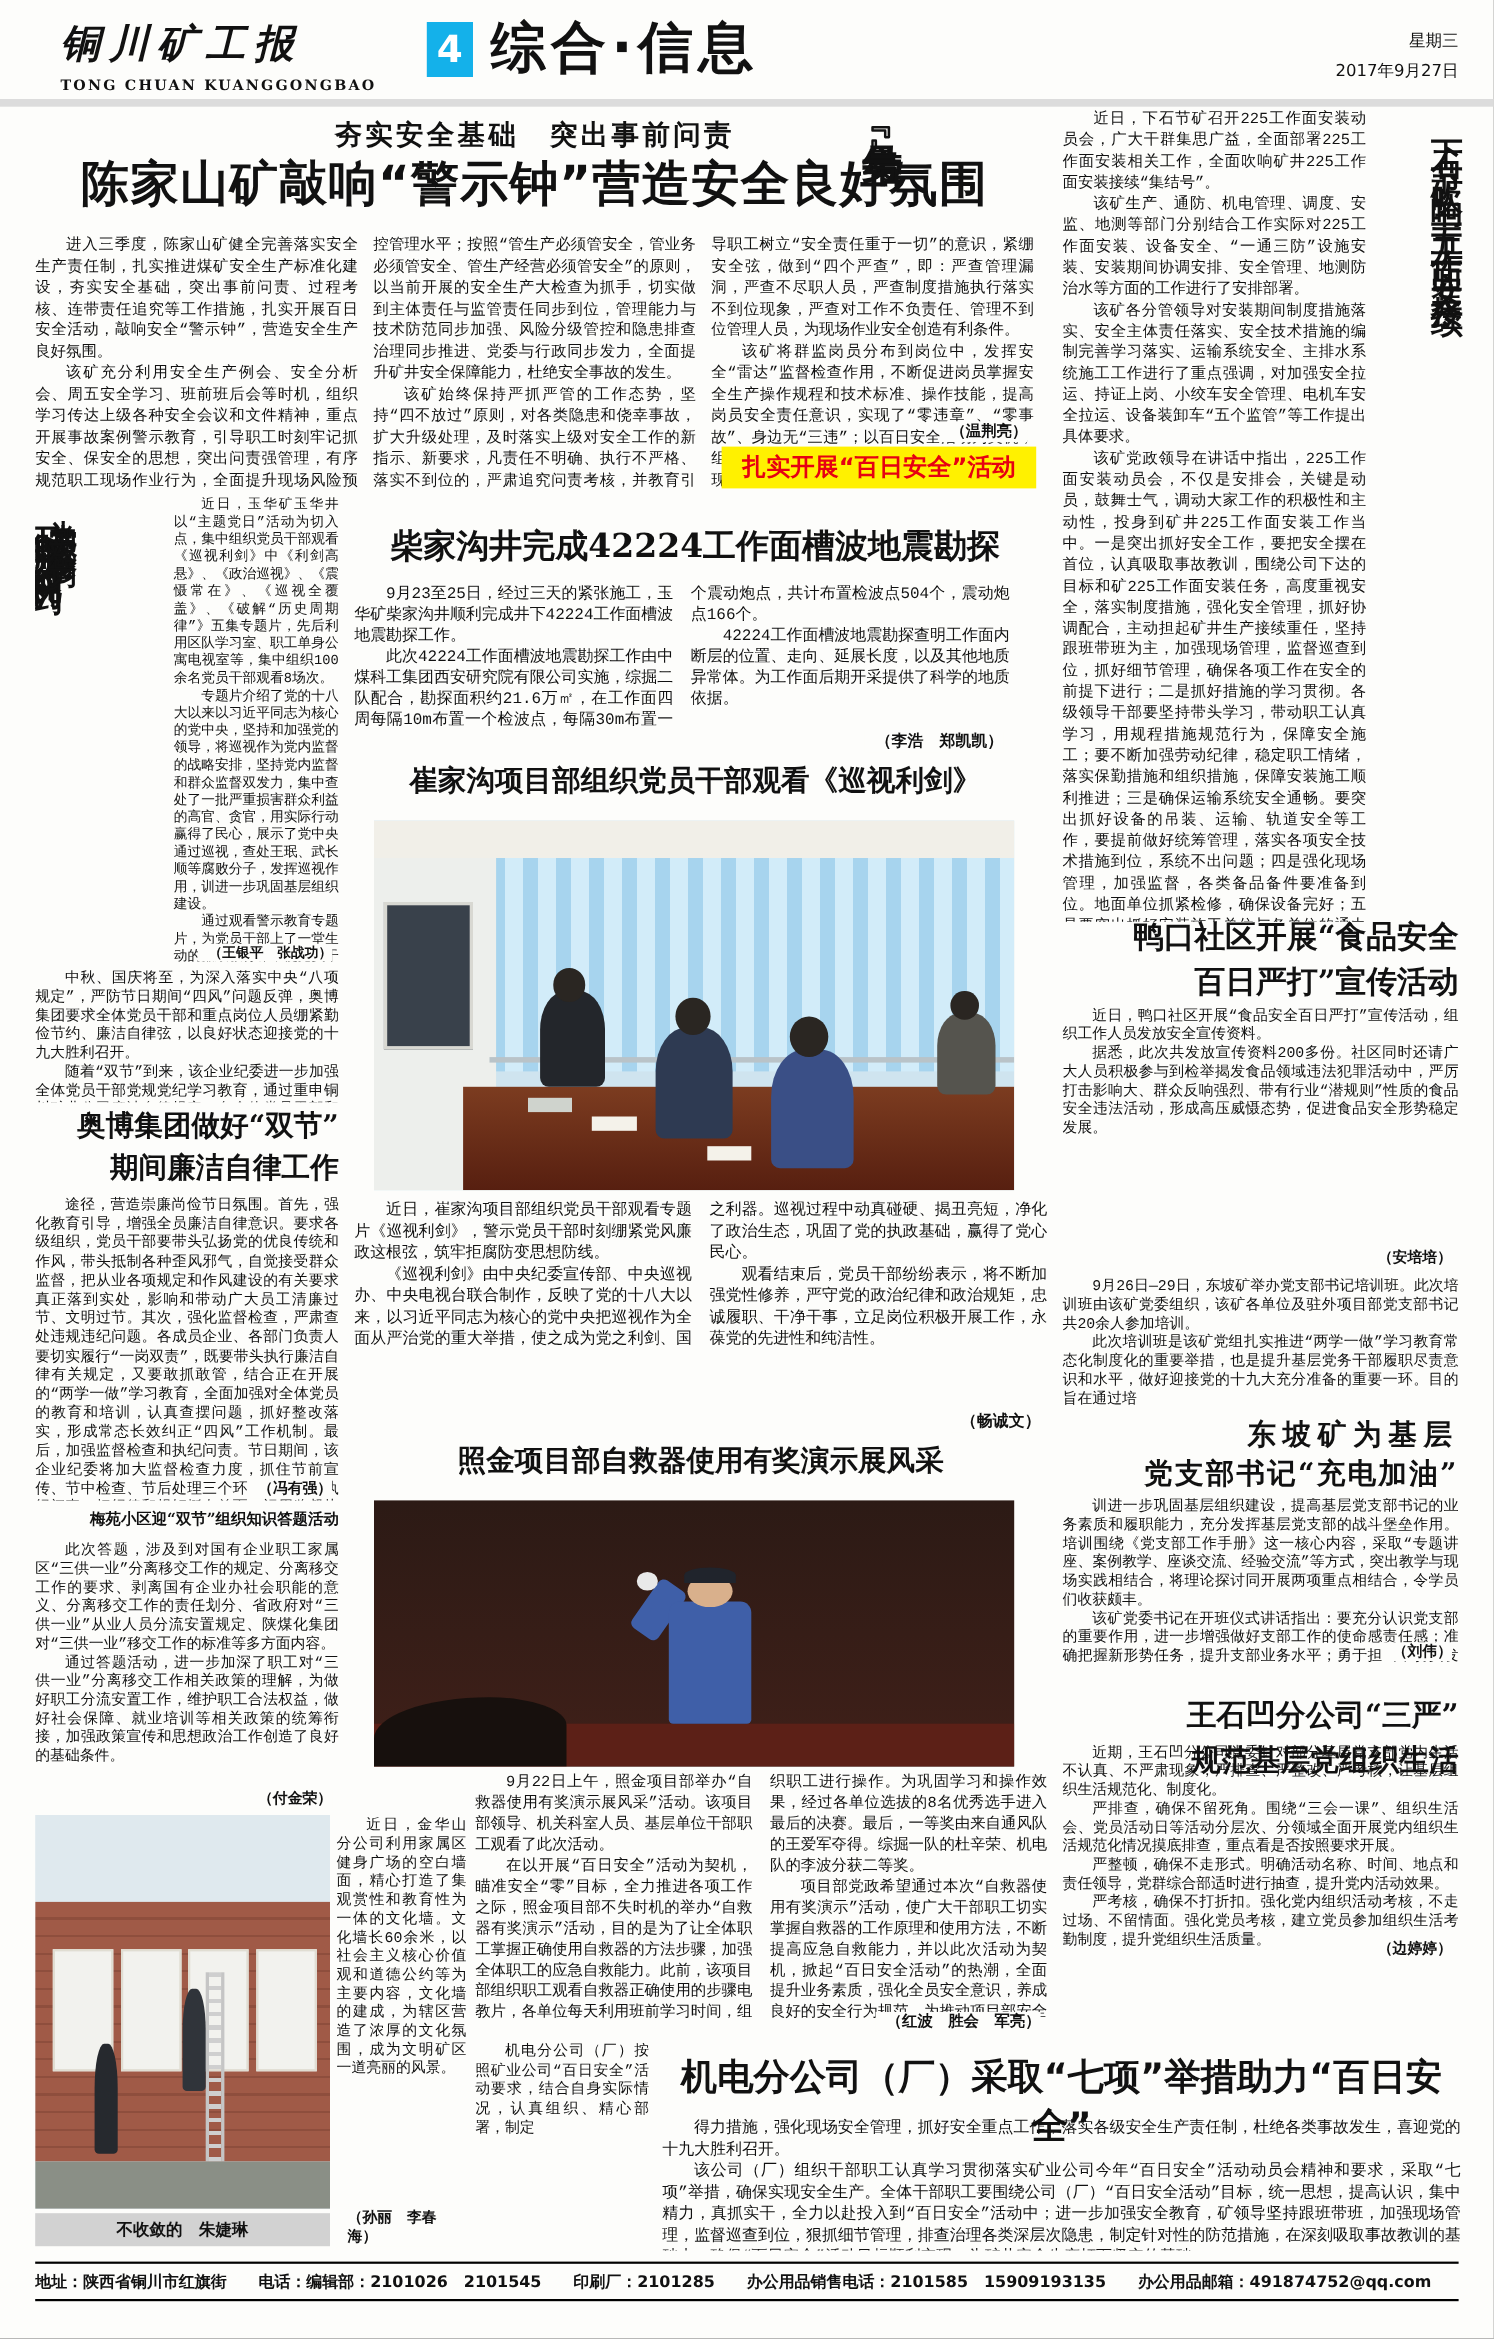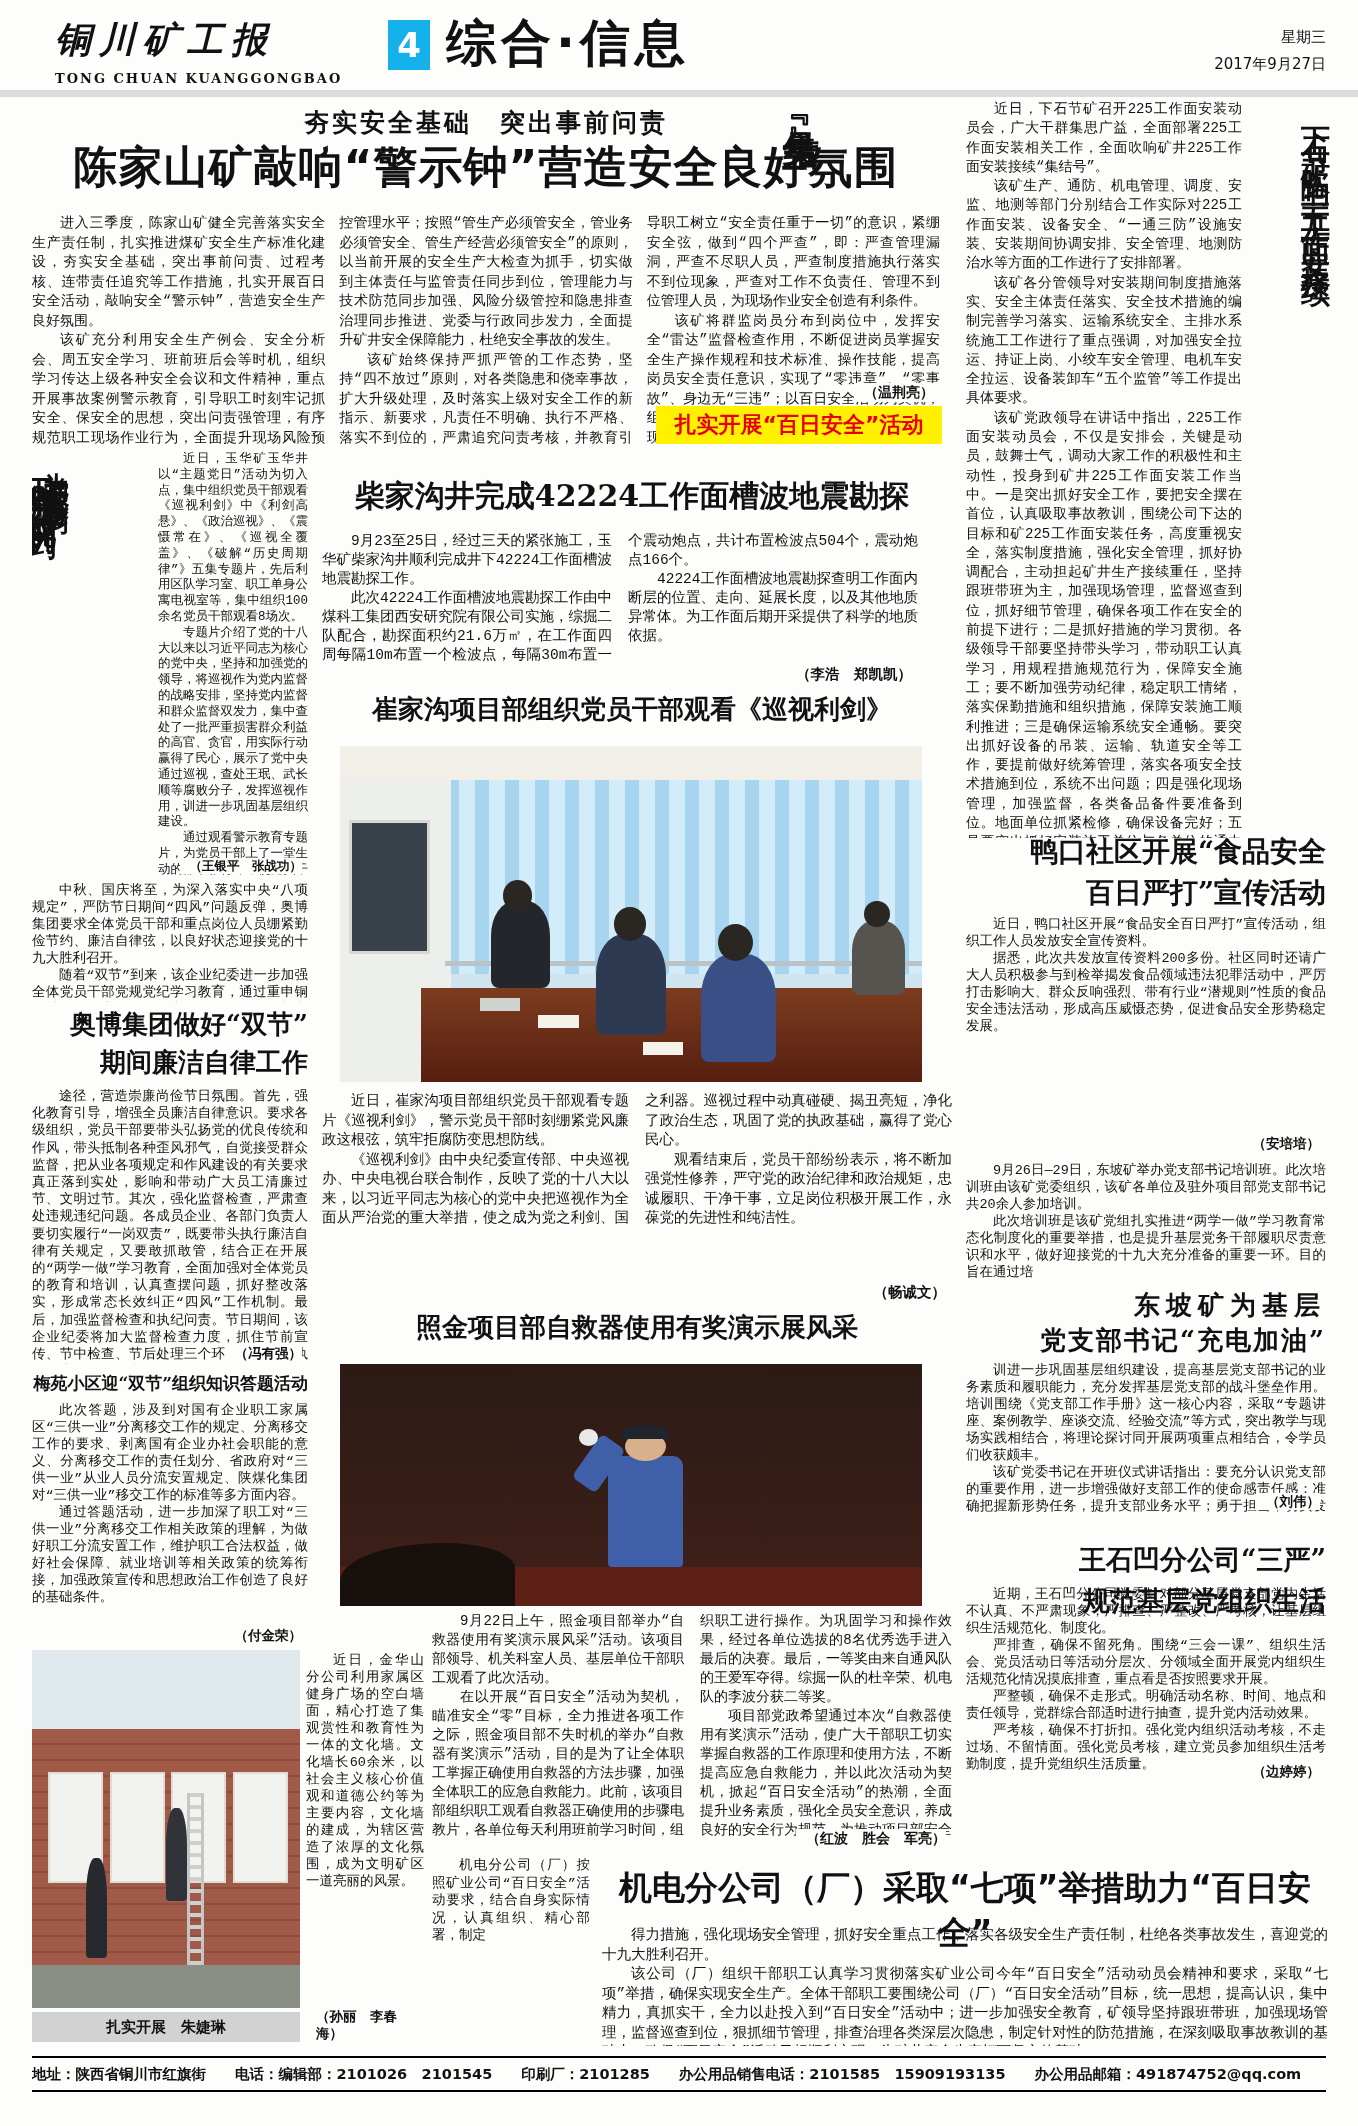--- a/index.html
+++ b/index.html
@@ -38,21 +38,21 @@
   
   .yuhua{position:absolute;left:32px;top:452px;width:276px;height:424px;overflow:hidden;font-size:12.5px;line-height:15.8px;}
   .yuhua-head{float:left;width:118px;height:418px;writing-mode:vertical-lr;
               font-family:"DejaVu Serif",serif;font-weight:900;margin-right:8px;}
   .yuhua-head .l1{font-size:33px;letter-spacing:6px;}
   .yuhua-head .l2{font-size:26px;letter-spacing:4px;}
   .aobo-intro{left:32px;top:882px;width:276px;height:120px;font-size:13.5px;line-height:17px;}
   .cal-head{font-family:"DejaVu Serif",serif;font-weight:700;text-align:right;}
   .aobo-head{position:absolute;left:32px;top:1006px;width:276px;font-size:26px;line-height:1.45;}
   .aobo-body{left:32px;top:1088px;width:276px;height:276px;font-size:13.5px;line-height:17.2px;}
-  .meiyuan-head{position:absolute;left:32px;top:1372px;width:276px;font-size:17px;}
+  .meiyuan-head{position:absolute;left:32px;top:1372px;width:276px;font-size:14px;}
   .meiyuan-body{left:32px;top:1402px;width:276px;height:244px;font-size:13.5px;line-height:17px;}
   
   .chai-head{position:absolute;left:322px;top:476px;width:620px;text-align:center;
              font-family:"DejaVu Serif",serif;font-weight:900;font-size:30px;}
   .chai-body{left:322px;top:532px;width:596px;height:154px;font-size:14.5px;line-height:19px;}
   .cui-head{position:absolute;left:322px;top:692px;width:620px;text-align:center;font-weight:900;font-size:26px;}
   .cui-body{left:322px;top:1092px;width:630px;height:212px;font-size:14.5px;line-height:19.5px;}
   .zhaojin-head{position:absolute;left:322px;top:1310px;width:630px;text-align:center;font-weight:900;font-size:26px;}
   .zhaojin-body{left:432px;top:1612px;width:520px;height:238px;font-size:14px;line-height:19px;}
   
@@ -272,21 +272,21 @@
     <div class="pc-wall"></div>
     <div class="pc-panel" style="left:6%;"></div>
     <div class="pc-panel" style="left:29%;"></div>
     <div class="pc-panel" style="left:52%;"></div>
     <div class="pc-panel" style="left:75%;"></div>
     <div class="pc-ladder"></div>
     <div class="pc-fig1"></div>
     <div class="pc-fig2"></div>
     <div class="pc-ground"></div>
   </div>
-  <div class="editor-bar">扎实开展　朱婕琳</div>
+  <div class="editor-bar">不收敛的　朱婕琳</div>
   <div class="abody culture-caption">
     <p>近日，金华山分公司利用家属区健身广场的空白墙面，精心打造了集观赏性和教育性为一体的文化墙。文化墙长60余米，以社会主义核心价值观和道德公约等为主要内容，文化墙的建成，为辖区营造了浓厚的文化氛围，成为文明矿区一道亮丽的风景。</p>
       <span class="byline-abs">（孙丽　李春海）</span>
   </div>
 
   <div class="abody jidian-intro">
       <p>机电分公司（厂）按照矿业公司“百日安全”活动要求，结合自身实际情况，认真组织、精心部署，制定</p>
     </div>
   <div class="jidian-head">机电分公司（厂）采取“七项”举措助力“百日安全”</div>
   <div class="abody jidian-body">

